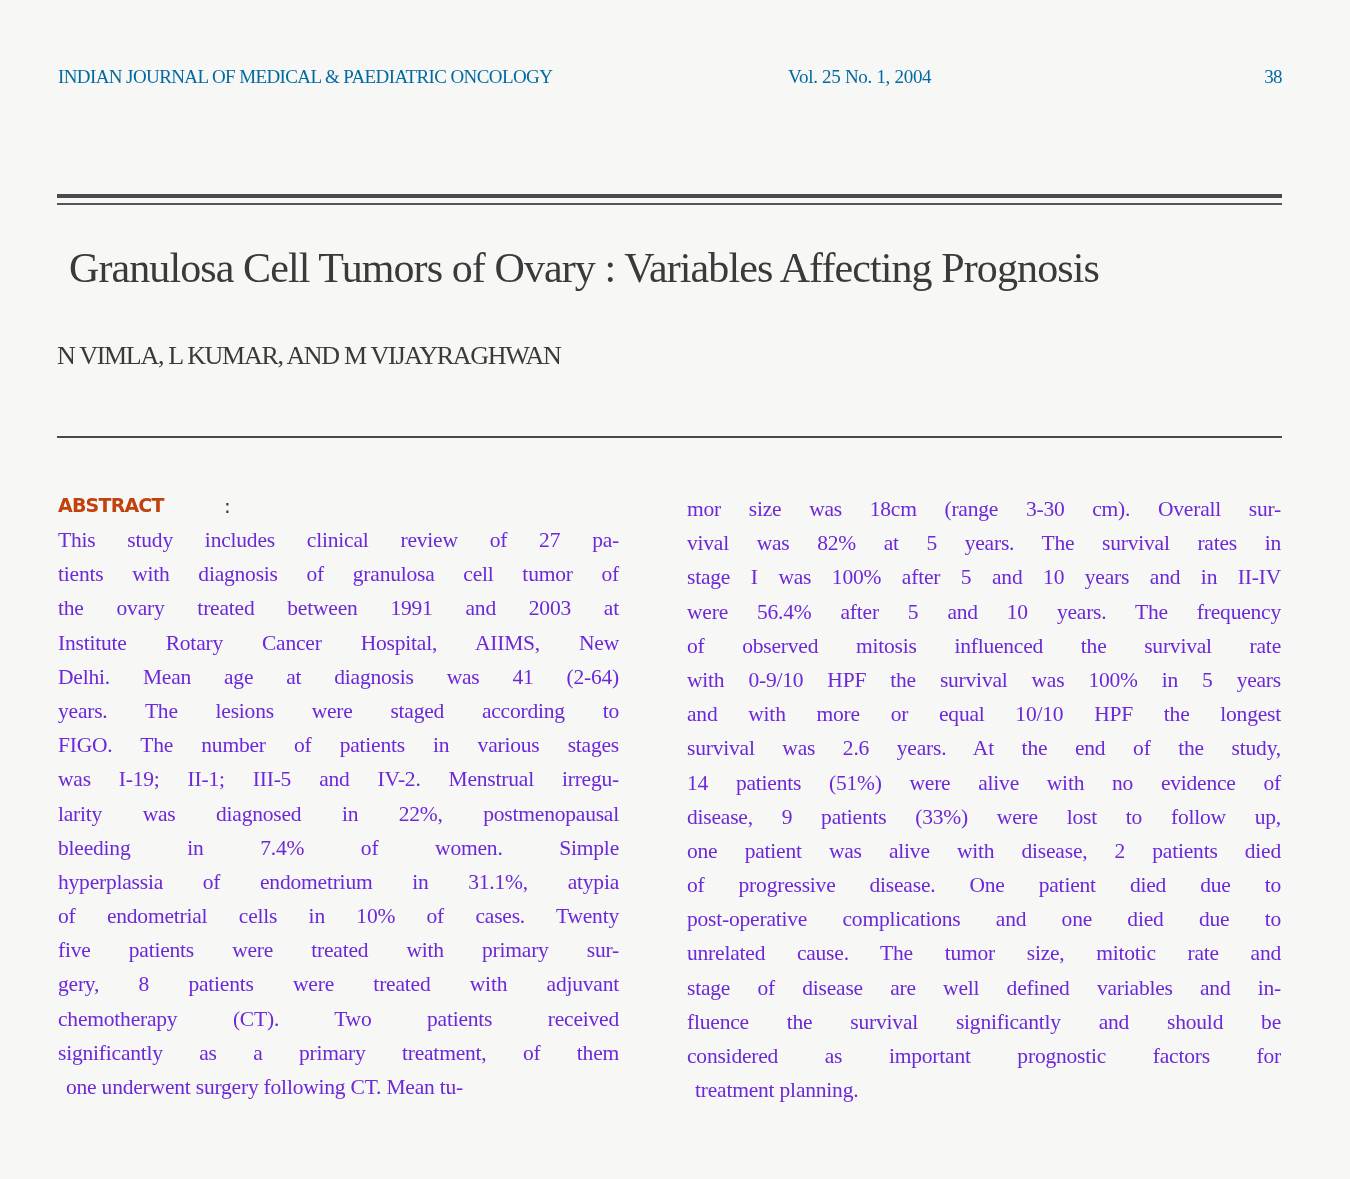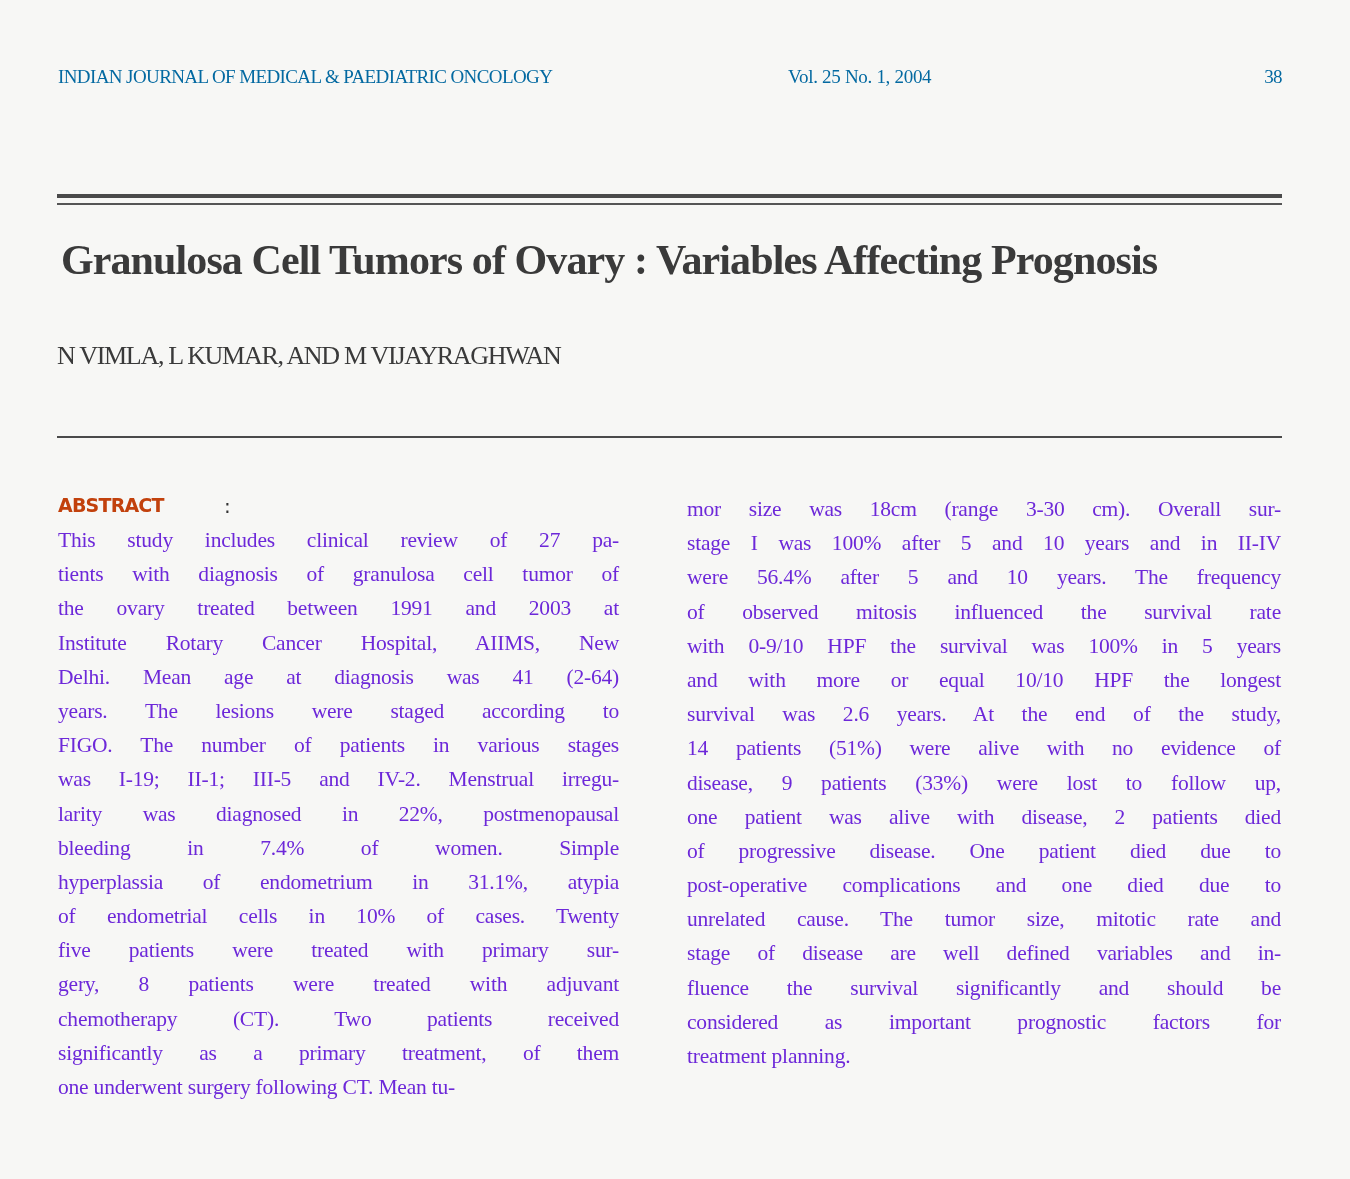--- a/index.html
+++ b/index.html
@@ -41,37 +41,37 @@
   }
   .abstract-colon {
     position: absolute; left: 224px; top: 494px; font-size: 20px; color: #333;
     font-family: "DejaVu Sans", sans-serif;
   }
   .col {
     position: absolute; font-size: 21.5px; line-height: 34.2px; color: #6d28d9;
     letter-spacing: -0.2px;
   }
   .col .line { display: block; white-space: nowrap; text-align: justify; text-align-last: justify; height: 34.2px; }
-  .col .line.last { text-align-last: left; }
+  .col .line.last { text-align-last: left; margin-left: 8px; }
   .col-left { left: 58px; top: 523px; width: 561px; }
   .col-right { left: 687px; top: 492px; width: 594px; }
 </style>
 </head>
 <body>
 
 <div class="header">
   <span class="journal">INDIAN JOURNAL OF MEDICAL &amp; PAEDIATRIC ONCOLOGY</span>
   <span class="volume">Vol. 25 No. 1, 2004</span>
   <span class="page">38</span>
 </div>
 
 <div class="rule-double-top"></div>
 <div class="rule-double-bottom"></div>
 
-<h1 class="title" style="margin:4px;font-weight:bold;">Granulosa Cell Tumors of Ovary : Variables Affecting Prognosis</h1>
+<h1 class="title" style="margin:12px;font-weight:normal;">Granulosa Cell Tumors of Ovary : Variables Affecting Prognosis</h1>
 
 <div class="authors">N VIMLA, L KUMAR, AND M VIJAYRAGHWAN</div>
 
 <div class="rule-single"></div>
 
 <div class="abstract-label">ABSTRACT</div>
 <div class="abstract-colon">:</div>
 
 <div class="col col-left" id="col-left">
     <span class="line">This study includes clinical review of 27 pa-</span>
@@ -87,20 +87,21 @@
     <span class="line">hyperplassia of endometrium in 31.1%, atypia</span>
     <span class="line">of endometrial cells in 10% of cases.  Twenty</span>
     <span class="line">five patients were treated with primary sur-</span>
     <span class="line">gery, 8 patients were treated with adjuvant</span>
     <span class="line">chemotherapy (CT).  Two patients received</span>
     <span class="line">significantly as a primary treatment, of them</span>
     <span class="line last">one underwent surgery following CT.  Mean tu-</span>
   </div>
 <div class="col col-right" id="col-right">
     <span class="line">mor size was 18cm (range 3-30 cm). Overall sur-</span>
+    <span class="line">vival was 82% at 5 years.  The survival rates in</span>
     <span class="line">stage I was 100% after 5 and 10 years and in II-IV</span>
     <span class="line">were 56.4% after 5 and 10 years.  The frequency</span>
     <span class="line">of observed mitosis influenced the survival rate</span>
     <span class="line">with 0-9/10 HPF the survival was 100% in 5 years</span>
     <span class="line">and with more or equal 10/10 HPF the longest</span>
     <span class="line">survival was 2.6 years.  At the end of the study,</span>
     <span class="line">14 patients (51%) were alive with no evidence of</span>
     <span class="line">disease, 9 patients (33%) were lost to follow up,</span>
     <span class="line">one patient was alive with disease, 2 patients died</span>
     <span class="line">of progressive disease. One patient died due to</span>

